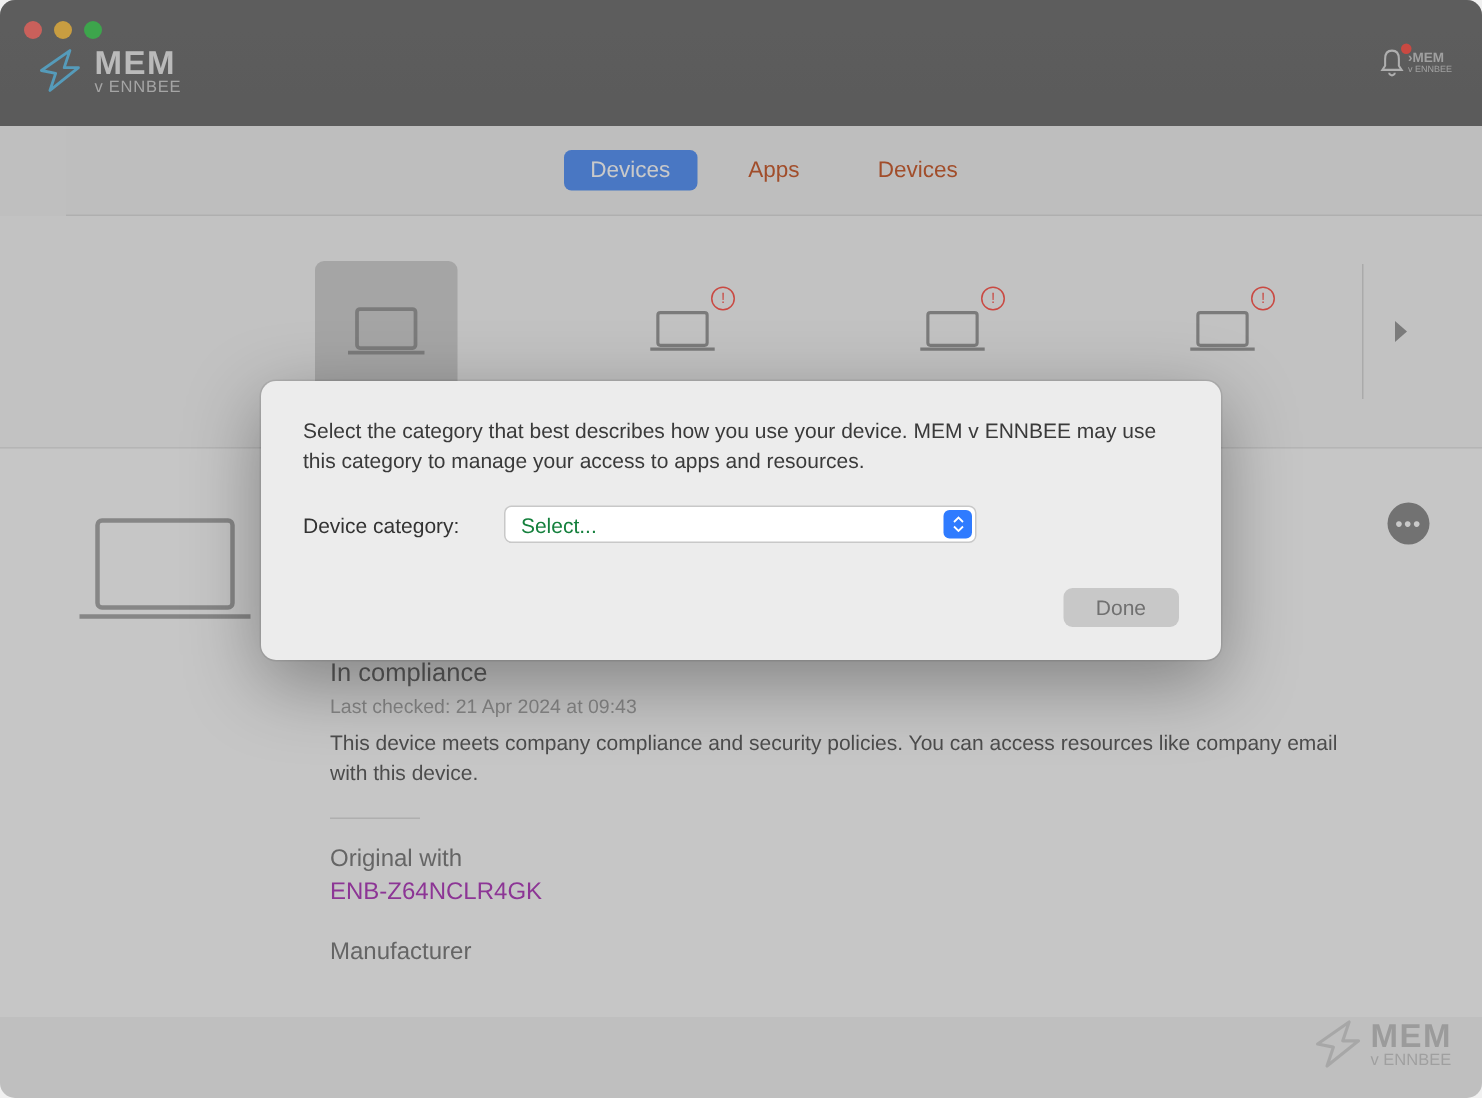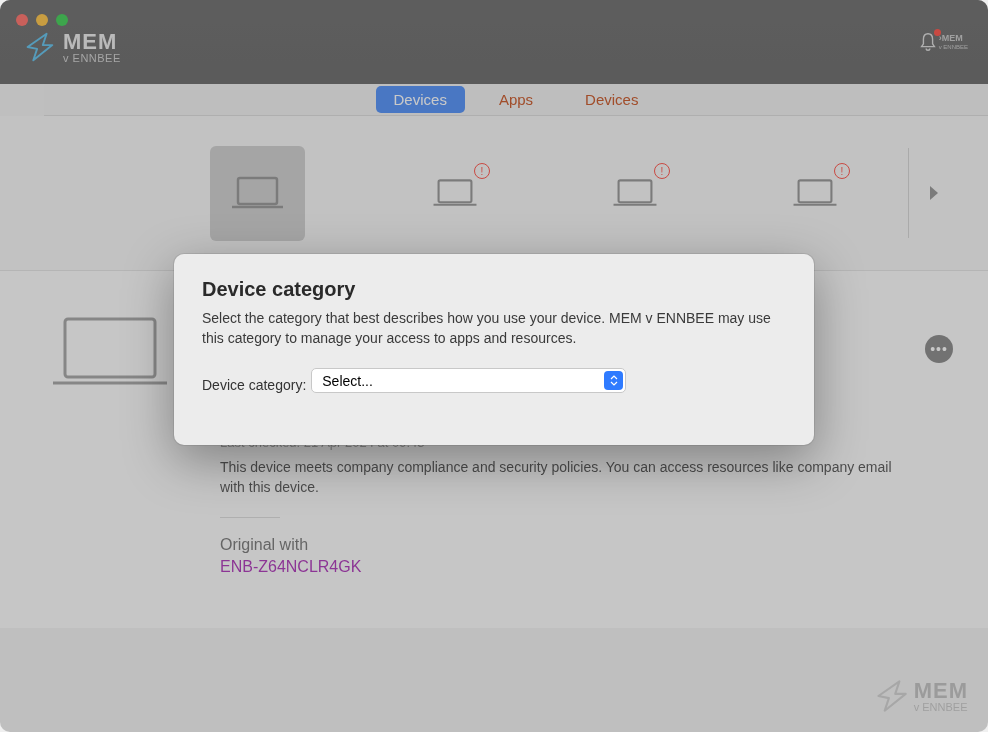--- a/index.html
+++ b/index.html
@@ -101,21 +101,21 @@
       border-radius: 50%;
     }
     
     .small-logo {
       color: #c0c0c0;
       font-size: 9px;
       line-height: 1.1;
     }
     
     .nav-tabs {
-      height: 32px;
+      height: 60px;
       background: #eeeeee;
       display: flex;
       align-items: center;
       justify-content: center;
       gap: 16px;
       border-bottom: 1px solid #d8d8d8;
       margin-left: 44px;
     }
     
     .nav-tab {
@@ -332,42 +332,42 @@
     
     .modal-desc {
       font-size: 14px;
       color: #3a3a3a;
       line-height: 1.4;
       margin-bottom: 20px;
     }
     
     .modal-field {
       display: flex;
-      align-items: flex-end;
-      gap: 5px;
+      align-items: center;
+      gap: 30px;
       margin-bottom: 30px;
     }
     
     .modal-field-label {
       font-size: 14px;
       color: #333;
     }
     
     .modal-select {
       flex: 0 0 315px;
       height: 25px;
       background: white;
       border: 1px solid #c8c8c8;
       border-radius: 5px;
       display: flex;
       align-items: center;
       justify-content: space-between;
       padding: 0 2px 0 10px;
       font-size: 14px;
-      color: #000000;
+      color: #15803d;
       position: relative;
     }
     
     .select-chevron {
       width: 19px;
       height: 19px;
       background: #2f7bff;
       border-radius: 4px;
       display: flex;
       flex-direction: column;
@@ -490,47 +490,50 @@
   <div class="status-section">
     <div class="status-title">In compliance</div>
     <div class="status-checked">Last checked: 21 Apr 2024 at 09:43</div>
     <div class="status-desc">This device meets company compliance and security policies. You can access resources like company email with this device.</div>
 
     <hr class="divider">
 
     <div class="info-label">Original with</div>
     <div class="info-value">ENB-Z64NCLR4GK</div>
 
+    <div class="info-label">Manufacturer</div>
   </div>
 </div>
 
 <div class="watermark">
   <svg class="watermark-arrow" viewBox="0 0 40 40">
     <path d="M 8 20 L 28 6 L 24 18 L 34 18 L 14 34 L 18 22 Z" fill="none" stroke="#888" stroke-width="2" stroke-linejoin="round"></path>
   </svg>
   <div class="watermark-text">
     <span class="watermark-mem">MEM</span>
     <span class="watermark-sub">v ENNBEE</span>
   </div>
 </div>
 
 <div class="dim-overlay"></div>
 
 <div class="modal">
-  <div class="modal-title">Device category</div>
   <div class="modal-desc">Select the category that best describes how you use your device. MEM v ENNBEE may use this category to manage your access to apps and resources.</div>
 
   <div class="modal-field">
     <span class="modal-field-label">Device category:</span>
     <div class="modal-select">
       <span>Select...</span>
       <div class="select-chevron">
         <svg width="8" height="5" viewBox="0 0 8 5">
             <path d="M1 4 L4 1 L7 4" stroke="white" stroke-width="1.2" fill="none"></path>
           </svg>
         <svg width="8" height="5" viewBox="0 0 8 5">
             <path d="M1 1 L4 4 L7 1" stroke="white" stroke-width="1.2" fill="none"></path>
           </svg>
       </div>
     </div>
   </div>
 
+  <div class="modal-footer">
+    <button class="modal-done">Done</button>
+  </div>
 </div>
 
 </body></html>

